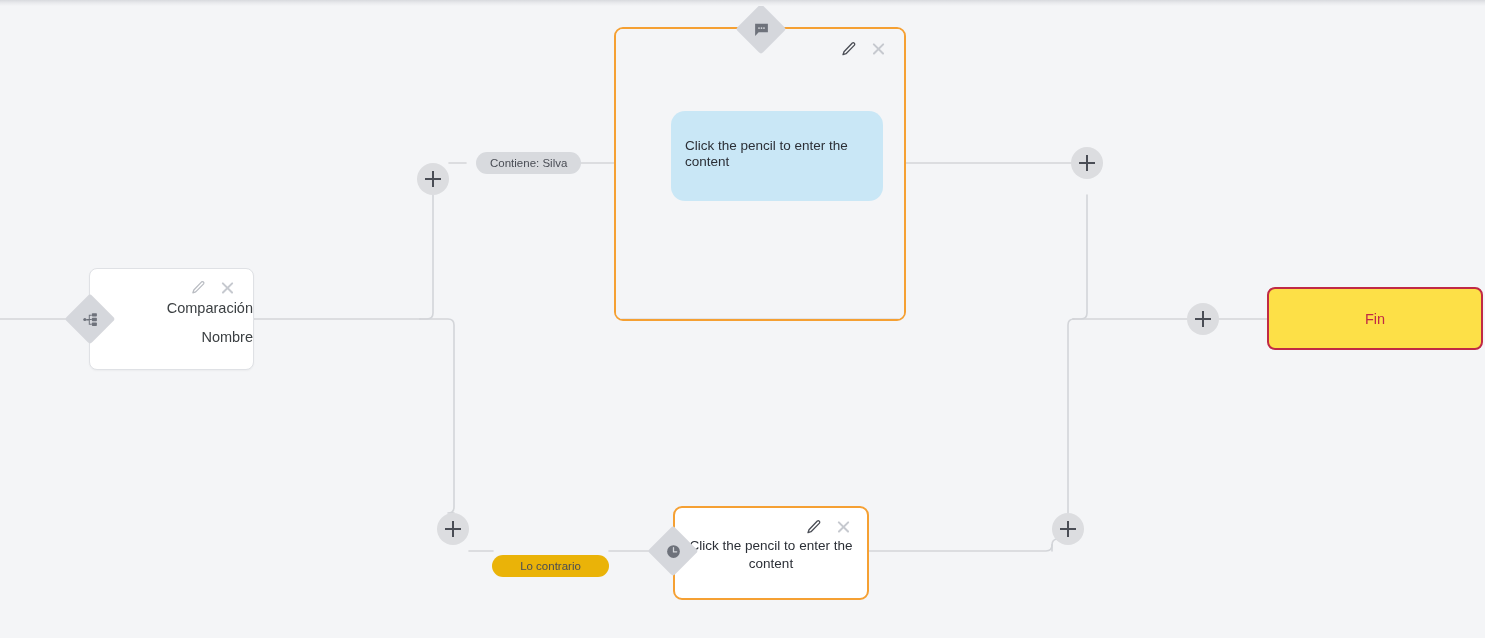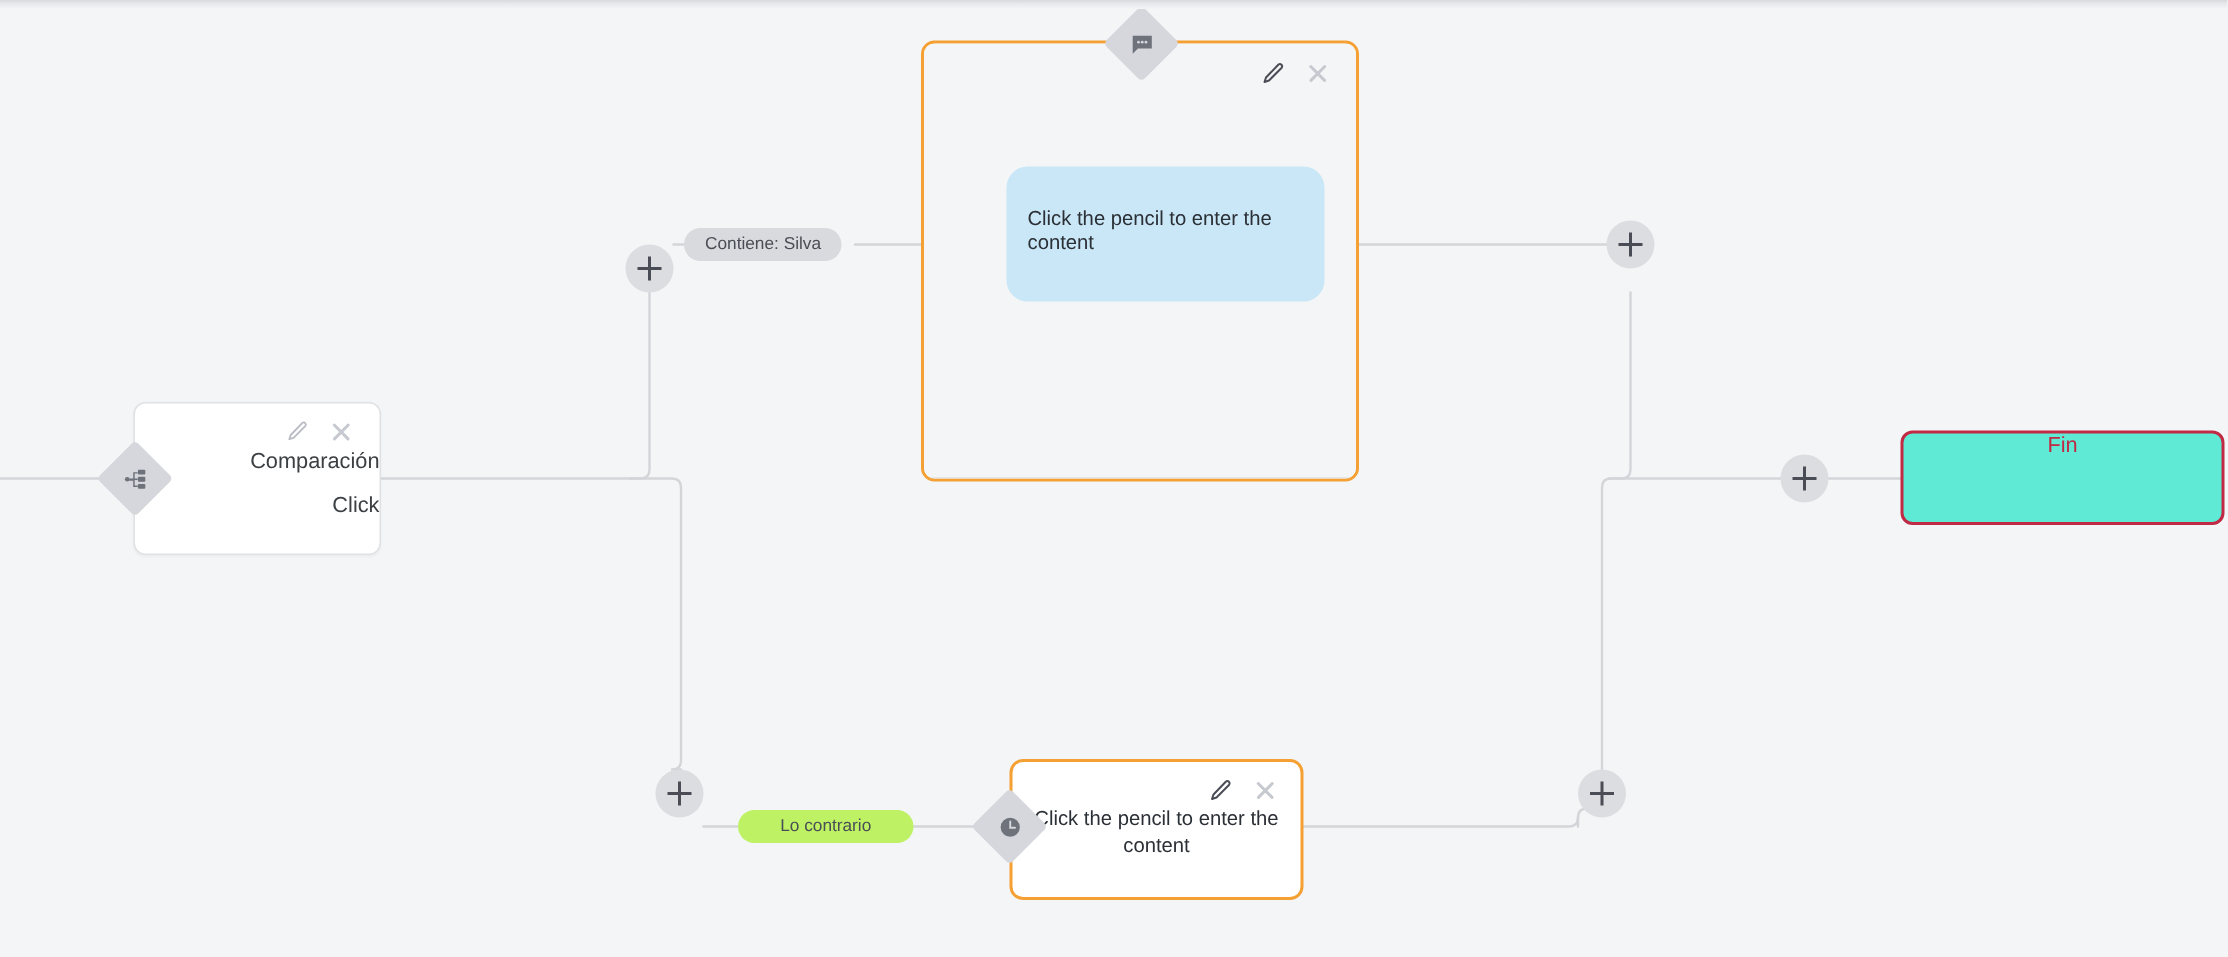--- a/index.html
+++ b/index.html
@@ -148,22 +148,22 @@
     font-size: 13.5px;
     line-height: 18px;
   }
 
   
   #node-fin {
     left: 1267px; top: 287px;
     width: 216px; height: 63px;
     border: 2px solid #c02a45;
     border-radius: 8px;
-    background: #5eead4;
-    display: flex; justify-content: center;
+    background: #fde047;
+    display: flex; align-items: center; justify-content: center;
     color: #c02a45;
     font-size: 14.5px;
   }
 
   
   .card-actions {
     position: absolute;
     display: flex;
     align-items: center;
     gap: 14px;
@@ -192,21 +192,21 @@
     height: 22px;
     border-radius: 11px;
     display: flex; align-items: center; justify-content: center;
     font-size: 11.5px;
     color: #4a4d55;
     padding: 0 14px;
     z-index: 13;
     white-space: nowrap;
   }
   .edge-label.grey { background: #d8dade; }
-  .edge-label.white { background: #bef264; }
+  .edge-label.white { background: #eab308; margin-top: 15px; }
 </style>
 </head>
 <body>
 
 <div id="canvas">
 
   <div class="top-edge"></div>
 
   <svg id="edges" viewBox="0 0 1485 638" xmlns="http://www.w3.org/2000/svg">
     <g fill="none" stroke="#d3d5d9" stroke-width="1.6" stroke-linecap="round" stroke-linejoin="round">
@@ -241,39 +241,39 @@
       <path d="M 1219 319 L 1267 319"></path>
     </g>
   </svg>
 
   <div class="plus" style="left:433px; top:179px;"></div>
   <div class="plus" style="left:453px; top:529px;"></div>
   <div class="plus" style="left:1087px; top:163px;"></div>
   <div class="plus" style="left:1068px; top:529px;"></div>
   <div class="plus" style="left:1203px; top:319px;"></div>
 
-  <div class="edge-label grey" style="left:456px; top:152px;">
+  <div class="edge-label grey" style="left:476px; top:152px;">
     <span>Contiene: Silva</span>
   </div>
 
   <div class="edge-label white" style="left:492px; top:540px; width:117px;">
     <span>Lo contrario</span>
   </div>
 
   <div class="card" id="node-comparacion">
     <div class="card-actions" style="right:18px; top:11px;">
       <span class="icon-btn">
         <svg width="15" height="15" viewBox="0 0 24 24" fill="none" stroke="#b9bcc2" stroke-width="2" stroke-linecap="round" stroke-linejoin="round">
           <path d="M17 3a2.3 2.3 0 0 1 3.2 3.2L7.5 19 3 20.5 4.5 16z"></path>
         </svg>
       </span>
       <span class="x-icon"></span>
     </div>
     <div class="card-title">Comparación</div>
-    <div class="card-sub">Click</div>
+    <div class="card-sub">Nombre</div>
   </div>
 
   <div class="diamond" style="left:90px; top:319px;">
     <span class="dg">
       <svg width="17" height="17" viewBox="0 0 24 24" fill="#6e727b">
         <circle cx="4" cy="12" r="2.2"></circle>
         <rect x="14" y="3" width="7" height="4.6" rx="1"></rect>
         <rect x="14" y="9.7" width="7" height="4.6" rx="1"></rect>
         <rect x="14" y="16.4" width="7" height="4.6" rx="1"></rect>
         <path d="M6 11.3h3.6v-6h4.2v1.4H11V11.3h2.8v1.4H11v5.2h2.8v1.4H9.6v-6H6z"></path>

